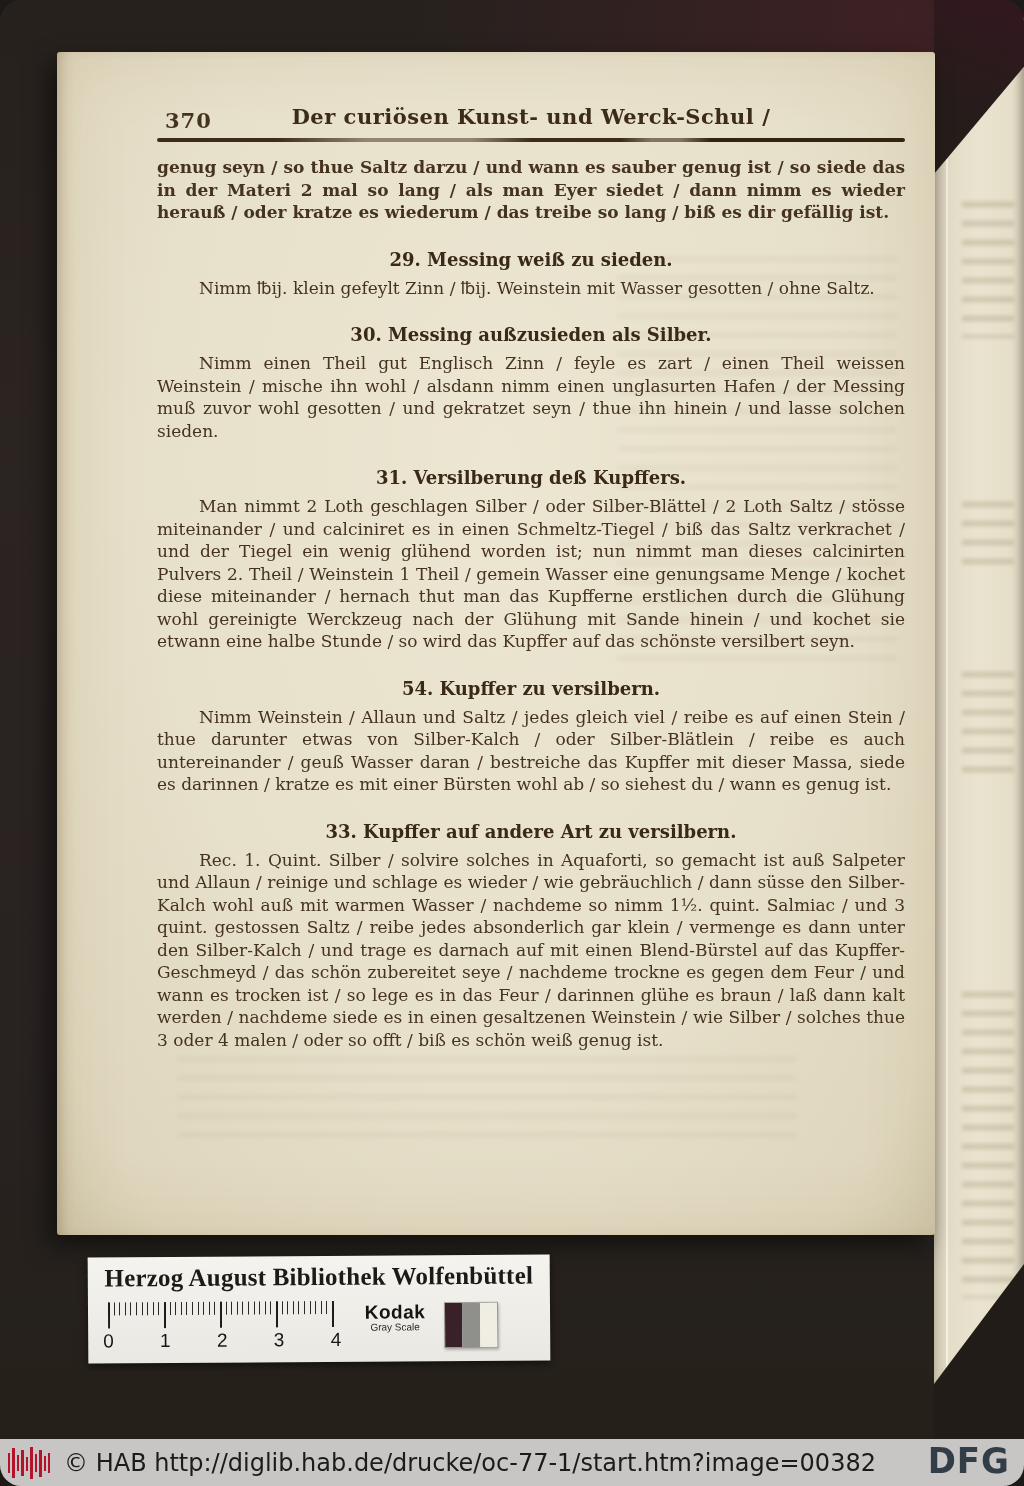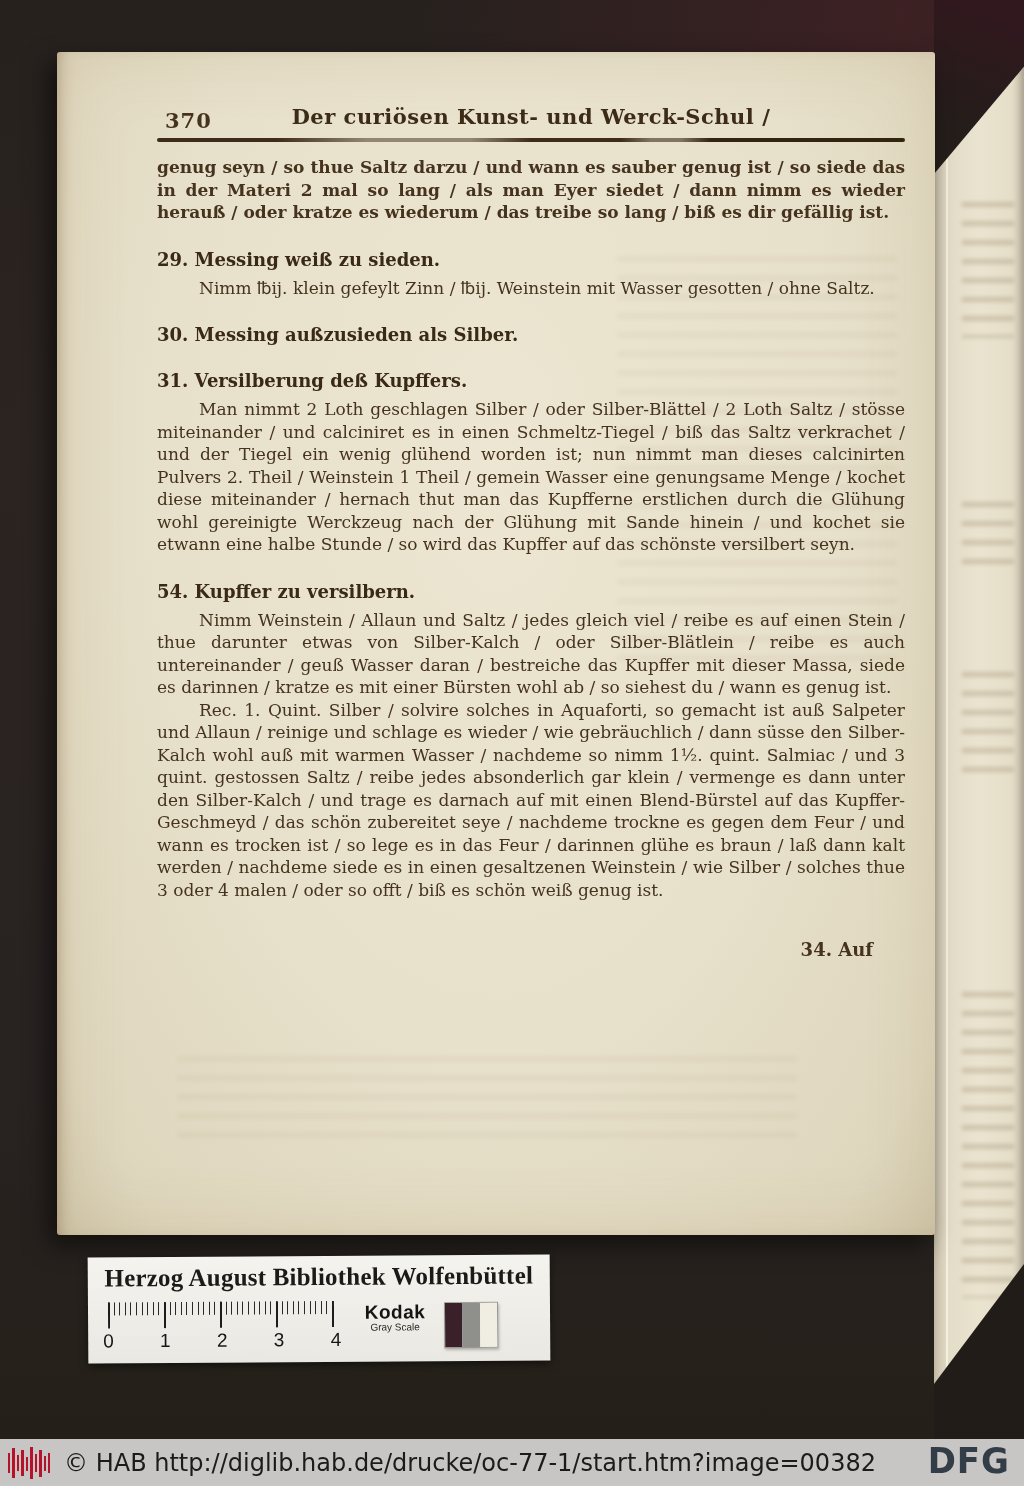--- a/index.html
+++ b/index.html
@@ -3,20 +3,21 @@
 <meta charset="utf-8">
 <style>
   * { margin:0; padding:0; box-sizing:border-box; }
   html,body { background:#1d1916; }
   .stage {
     position:relative; width:1024px; height:1486px; overflow:hidden;
     font-family:"DejaVu Serif", serif;
     background:
       radial-gradient(ellipse at 88% 1%, rgba(96,32,44,.38), transparent 38%),
       linear-gradient(180deg, #27211e 0%, #2b2421 30%, #282221 72%, #242018 100%);
+    border-radius: 21px;
   }
 
   
   .next-page-strip {
     position:absolute; left:934px; top:18px; width:90px; height:1424px;
     background:linear-gradient(90deg, #c9c0aa 0%, #e3dcc7 16%, #eae3cf 50%, #e3dcc6 100%);
     box-shadow:-4px 0 8px rgba(40,30,20,.35) inset;
   }
   .next-page-strip::before {
     content:""; position:absolute; left:12px; top:0; width:2px; height:100%;
@@ -65,21 +66,21 @@
     text-align:center; font-size:21px; font-weight:bold; color:#3c2b15; letter-spacing:.5px;
   }
   .head-rule {
     height:4px; margin-top:4px;
     background:linear-gradient(90deg, #3d2c18 0 16%, rgba(61,44,24,.5) 28% 42%, #3d2c18 50% 62%, rgba(61,44,24,.6) 66% 70%, #33240f 74% 100%);
     border-radius:2px;
   }
   .body-text { font-size:17px; line-height:22.5px; text-align:justify; }
   .intro { margin-top:14px;font-weight:bold; }
   .sec-heading {
-    text-align:left; font-size:18px; font-weight:bold; color:#3a2a15;
+    text-align:center; font-size:18px; font-weight:bold; color:#3a2a15;
     margin-top:25px; margin-bottom:7px;
   }
   .sec-body { text-indent:42px; }
   .catchword { text-align:right; padding-right:32px; margin-top:38px; font-size:18px; font-weight:bold; }
 
   
   .label-card {
     position:absolute; left:88px; top:1256px; width:462px; height:106px;
     background:linear-gradient(180deg, #f4f3ee, #e9e8e2);
     transform:rotate(-.4deg);
@@ -153,30 +154,31 @@
         <div class="running-title">Der curiösen Kunst- und Werck-Schul /</div>
       </div>
       <div class="head-rule"></div>
 
       <p class="body-text intro">genug seyn / so thue Saltz darzu / und wann es sauber genug ist / so siede das in der Materi 2 mal so lang / als man Eyer siedet / dann nimm es wieder herauß / oder kratze es wiederum / das treibe so lang / biß es dir gefällig ist.</p>
 
       <div class="sec-heading">29. Messing weiß zu sieden.</div>
       <p class="body-text sec-body">Nimm ℔ij. klein gefeylt Zinn / ℔ij. Weinstein mit Wasser gesotten / ohne Saltz.</p>
 
       <div class="sec-heading">30. Messing außzusieden als Silber.</div>
+      <p class="body-text sec-body">Nimm einen Theil gut Englisch Zinn / feyle es zart / einen Theil weissen Weinstein / mische ihn wohl / alsdann nimm einen unglasurten Hafen / der Messing muß zuvor wohl gesotten / und gekratzet seyn / thue ihn hinein / und lasse solchen sieden.</p>
 
       <div class="sec-heading">31. Versilberung deß Kupffers.</div>
       <p class="body-text sec-body">Man nimmt 2 Loth geschlagen Silber / oder Silber-Blättel / 2 Loth Saltz / stösse miteinander / und calciniret es in einen Schmeltz-Tiegel / biß das Saltz verkrachet / und der Tiegel ein wenig glühend worden ist; nun nimmt man dieses calcinirten Pulvers 2. Theil / Weinstein 1 Theil / gemein Wasser eine genungsame Menge / kochet diese miteinander / hernach thut man das Kupfferne erstlichen durch die Glühung wohl gereinigte Werckzeug nach der Glühung mit Sande hinein / und kochet sie etwann eine halbe Stunde / so wird das Kupffer auf das schönste versilbert seyn.</p>
 
       <div class="sec-heading">54. Kupffer zu versilbern.</div>
       <p class="body-text sec-body">Nimm Weinstein / Allaun und Saltz / jedes gleich viel / reibe es auf einen Stein / thue darunter etwas von Silber-Kalch / oder Silber-Blätlein / reibe es auch untereinander / geuß Wasser daran / bestreiche das Kupffer mit dieser Massa, siede es darinnen / kratze es mit einer Bürsten wohl ab / so siehest du / wann es genug ist.</p>
 
+      <div class="sec-heading">33. Kupffer auf andere Art zu versilbern.</div>
       <p class="body-text sec-body">Rec. 1. Quint. Silber / solvire solches in Aquaforti, so gemacht ist auß Salpeter und Allaun / reinige und schlage es wieder / wie gebräuchlich / dann süsse den Silber-Kalch wohl auß mit warmen Wasser / nachdeme so nimm 1½. quint. Salmiac / und 3 quint. gestossen Saltz / reibe jedes absonderlich gar klein / vermenge es dann unter den Silber-Kalch / und trage es darnach auf mit einen Blend-Bürstel auf das Kupffer-Geschmeyd / das schön zubereitet seye / nachdeme trockne es gegen dem Feur / und wann es trocken ist / so lege es in das Feur / darinnen glühe es braun / laß dann kalt werden / nachdeme siede es in einen gesaltzenen Weinstein / wie Silber / solches thue 3 oder 4 malen / oder so offt / biß es schön weiß genug ist.</p>
 
-      <div class="catchword">34. Auf</div>
     </div>
   </div>
 
   <div class="label-card">
     <div class="label-title">Herzog August Bibliothek Wolfenbüttel</div>
     <div class="ruler">
       <div class="ruler-ticks"></div>
       <div class="ruler-numbers">
         <span>0</span>
         <span>1</span>

